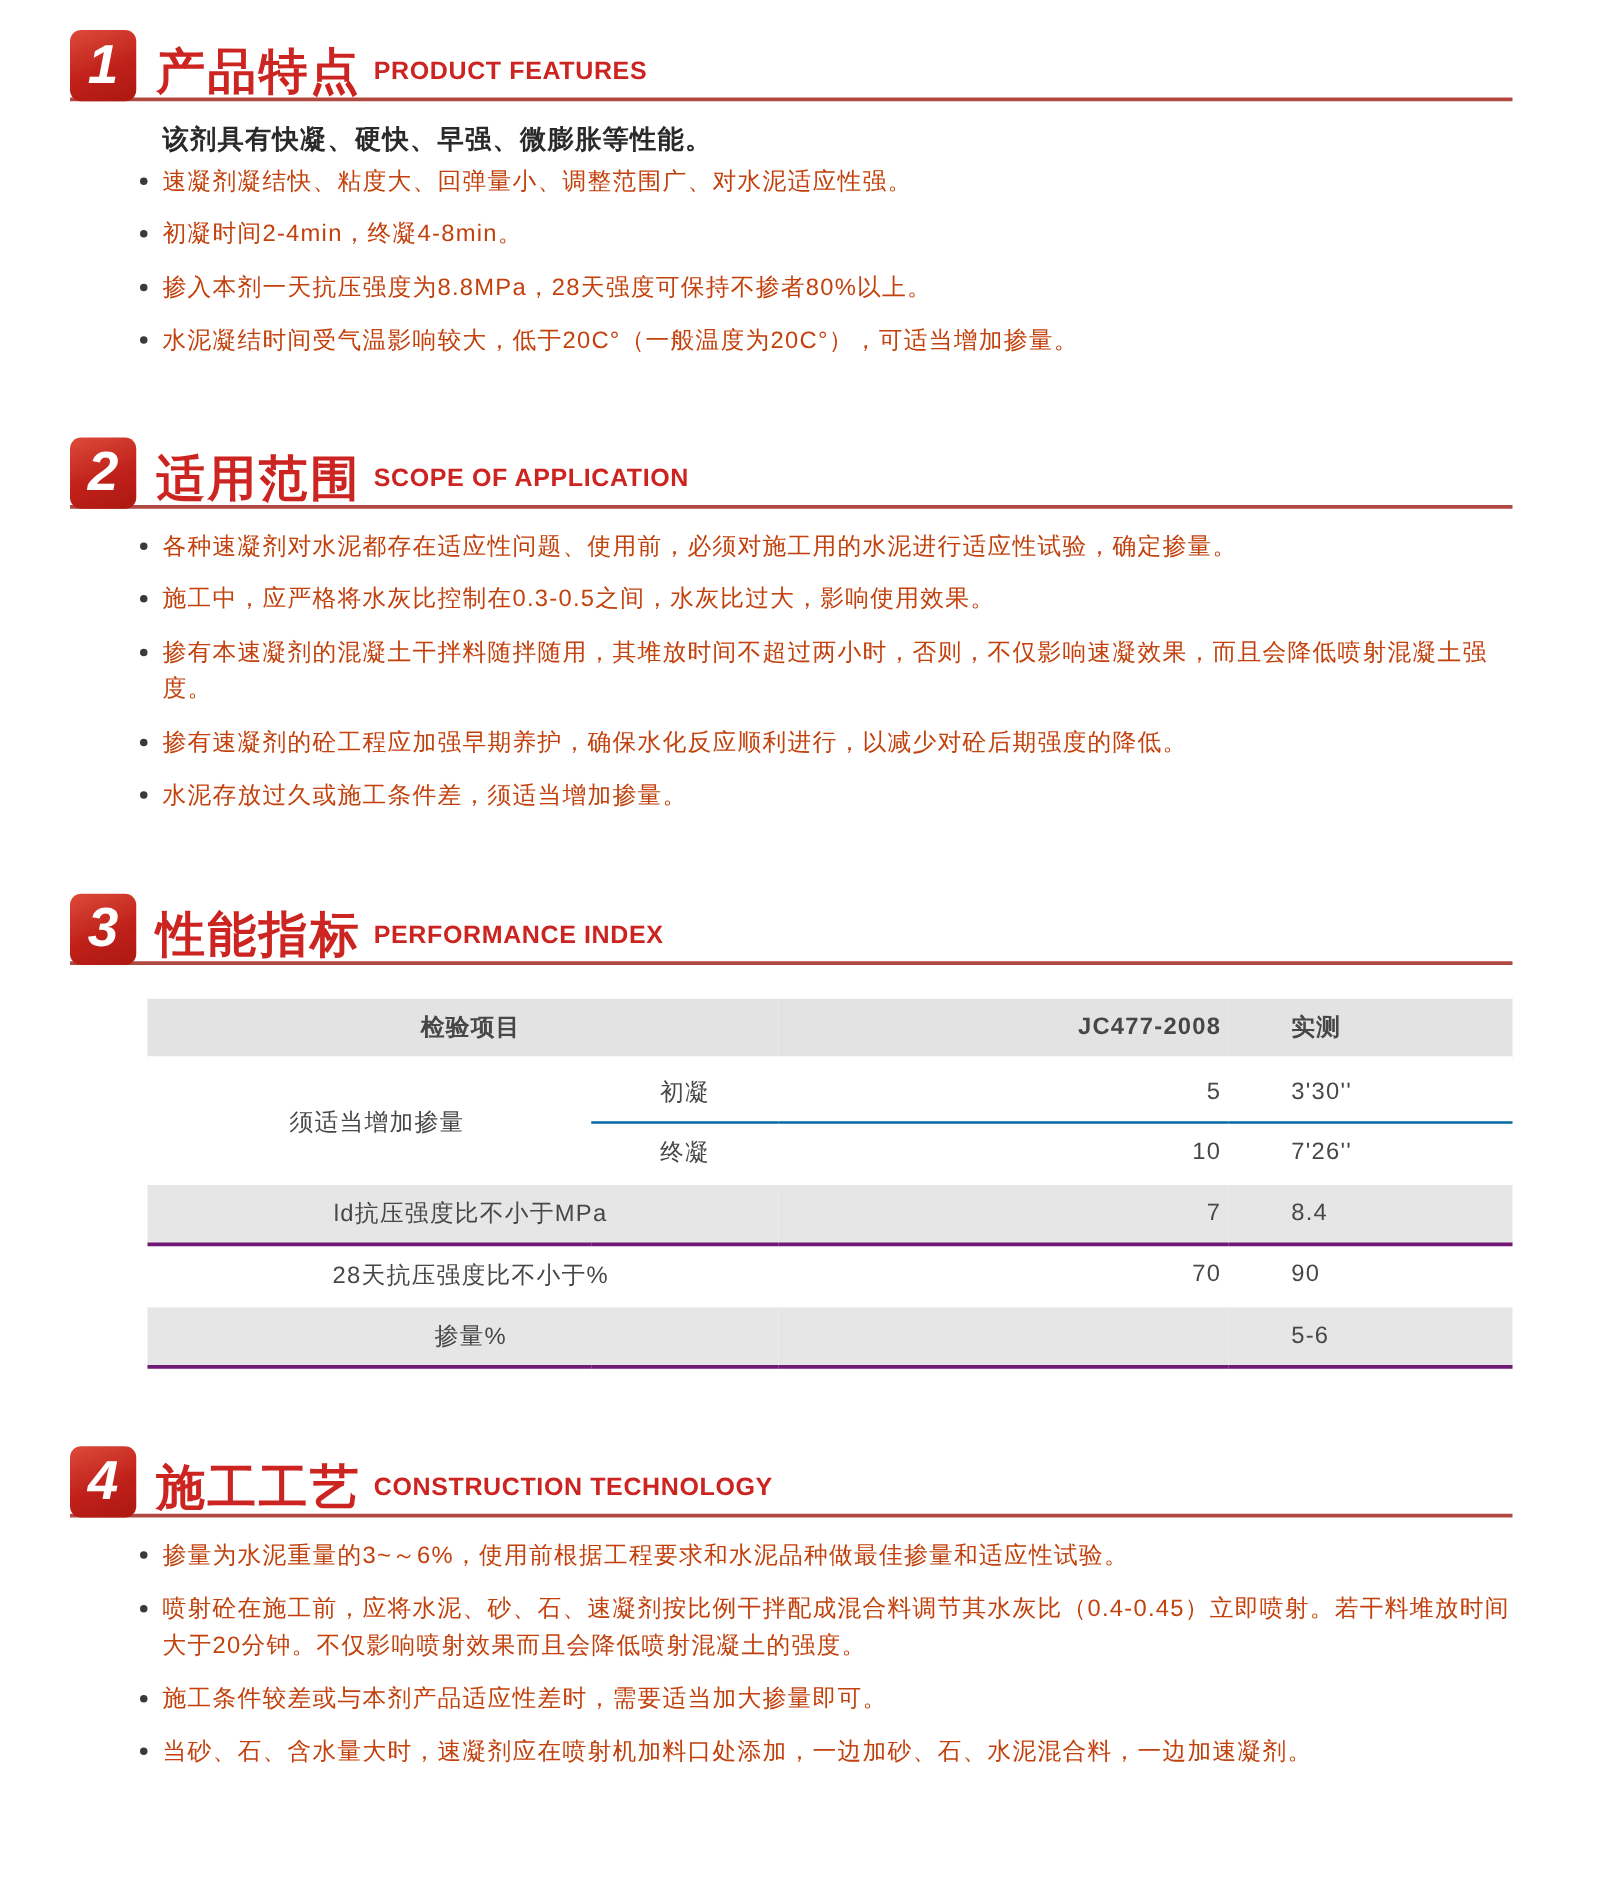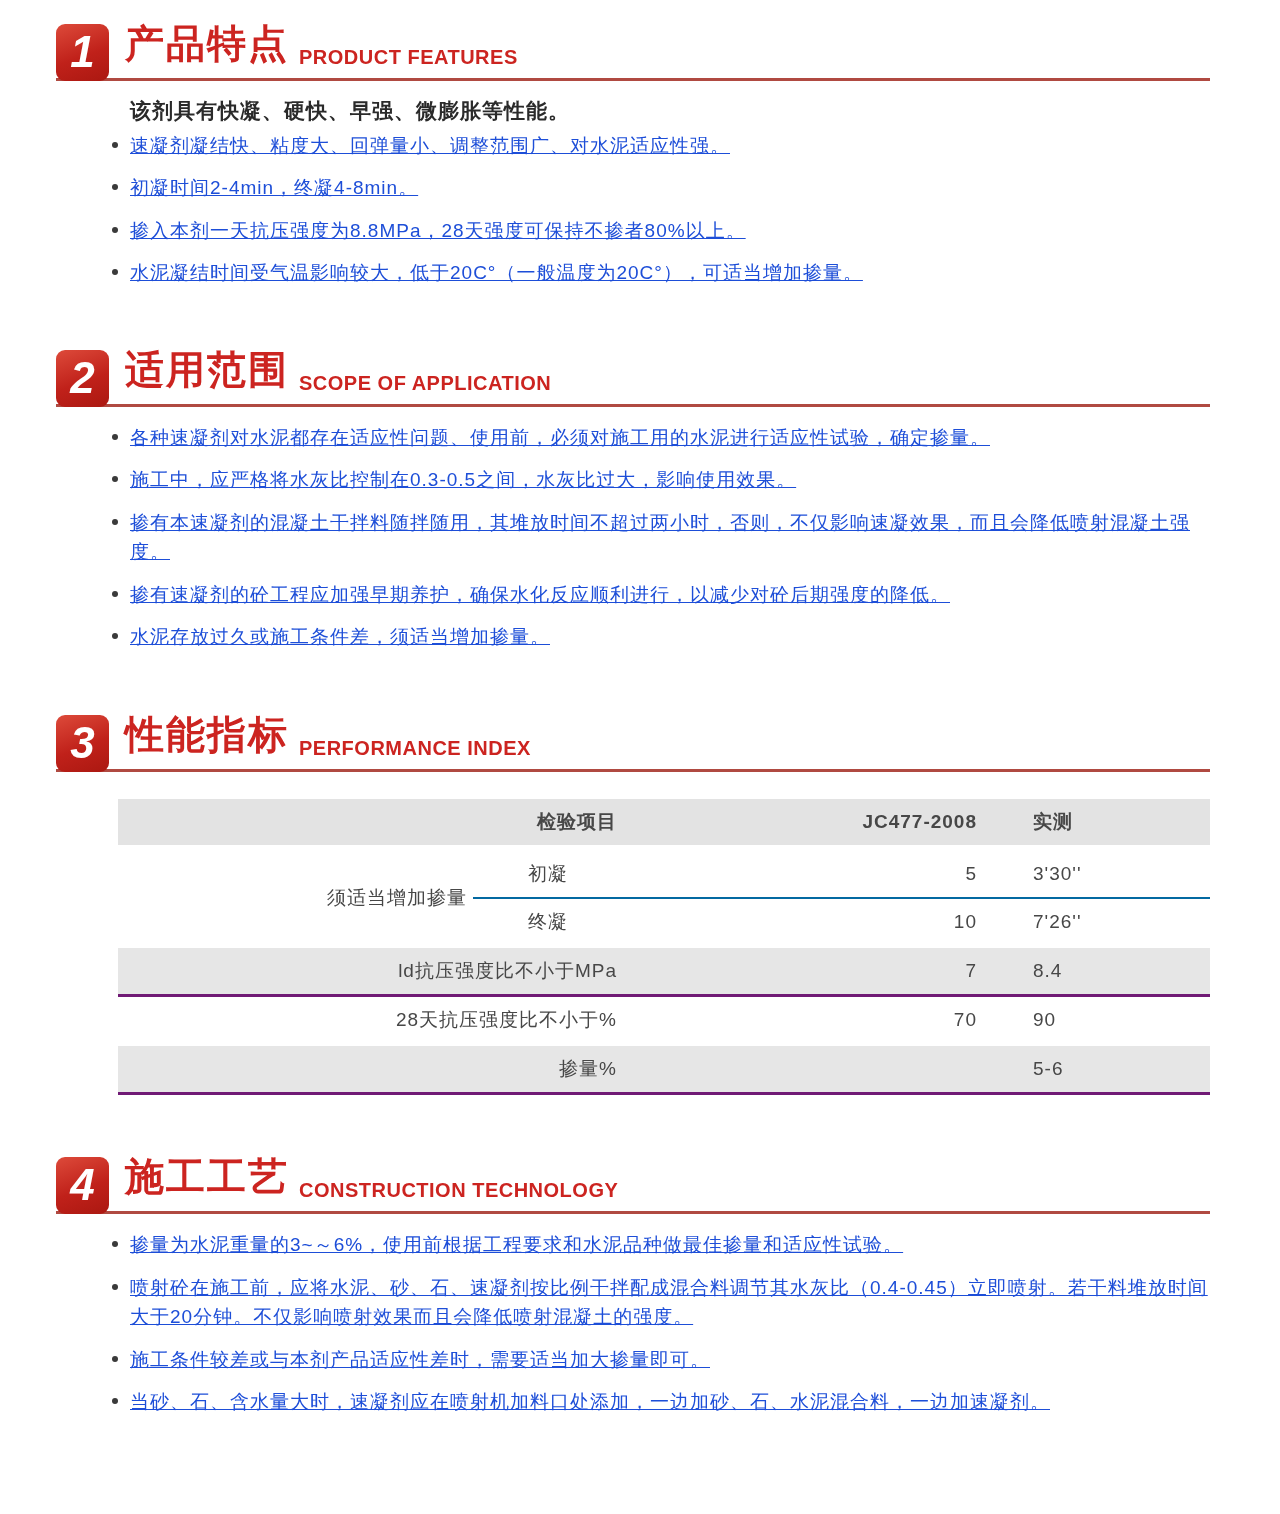--- a/index.html
+++ b/index.html
@@ -23,58 +23,58 @@
     background:linear-gradient(160deg,#dd4a3a 0%,#c0211a 55%,#ab1811 100%);
     border-radius:9px;
     color:#ffffff; font-size:44px; font-weight:bold; font-style:italic;
     text-align:center; line-height:56px;
     margin-bottom:-3px;
     flex:0 0 auto;
   }
   .sec-title {
     font-size:39px; font-weight:900; color:#cc2420;
     letter-spacing:2px; line-height:1;
-    margin-left:16px; padding-bottom:15px;
+    margin-left:16px; padding-bottom:1px;
   }
   .sec-sub {
     font-size:20px; font-weight:bold; color:#cc2420;
     letter-spacing:0.5px;
     margin-left:10px; padding-bottom:9px;
   }
 
   
   .sec-content { margin:16px 70px 0 112px; }
   .intro {
     font-weight:bold; color:#2a2a2a; font-size:21px;
     letter-spacing:1px; margin:14px 0 6px 18px;
   }
   .bullet { display:flex; margin:0 0 13px 0; }
   .bullet .dot {
     flex:0 0 auto; width:6px; height:6px; border-radius:50%;
     background:#3a3a3a; margin:11px 12px 0 0;
   }
-  .bullet .txt { font-size:19px; line-height:1.55; letter-spacing:1px; color:#1d4ed8;text-decoration:underline; }
+  .bullet .txt { font-size:19px; line-height:1.55; letter-spacing:1px; color:#c2410c; }
 
   .gap-s1 { height:24px; } 
   .mt-sec { margin-top:62px; }
   .mt-sec3 { margin-top:64px; }
 
   
   .perf-table {
     width:1092px; margin:24px 0 0 118px;
     border-collapse:collapse; table-layout:fixed;
     font-size:19px; color:#474747; letter-spacing:1px;
   }
   .perf-table col.c1 { width:355px; }
   .perf-table col.c2 { width:150px; }
   .perf-table col.c3 { width:360px; }
   .perf-table col.c4 { width:227px; }
   .perf-table td { padding:10px 6px; height:42px; vertical-align:middle; }
   .perf-table tr.shaded td { background:#e6e6e6; border-bottom:3px solid #701a75; border-top:3px solid #ffffff; }
-  .perf-table td.c-label { padding-left:18px; text-align:right; }
+  .perf-table td.c-label { padding-left:18px; text-align:center; }
   .perf-table td.c-name { text-align:center; }
   .perf-table td.c-std { text-align:right; }
   .perf-table td.c-meas { text-align:left; padding-left:50px; }
   .perf-table tr.hdr td { background:#e3e3e3; font-weight:bold; border-bottom:6px solid #ffffff; }
   .perf-table tr.sub1 td.divide { border-bottom:2px solid #0369a1; }
 </style>
 </head>
 <body>
 
 <div class="page">

